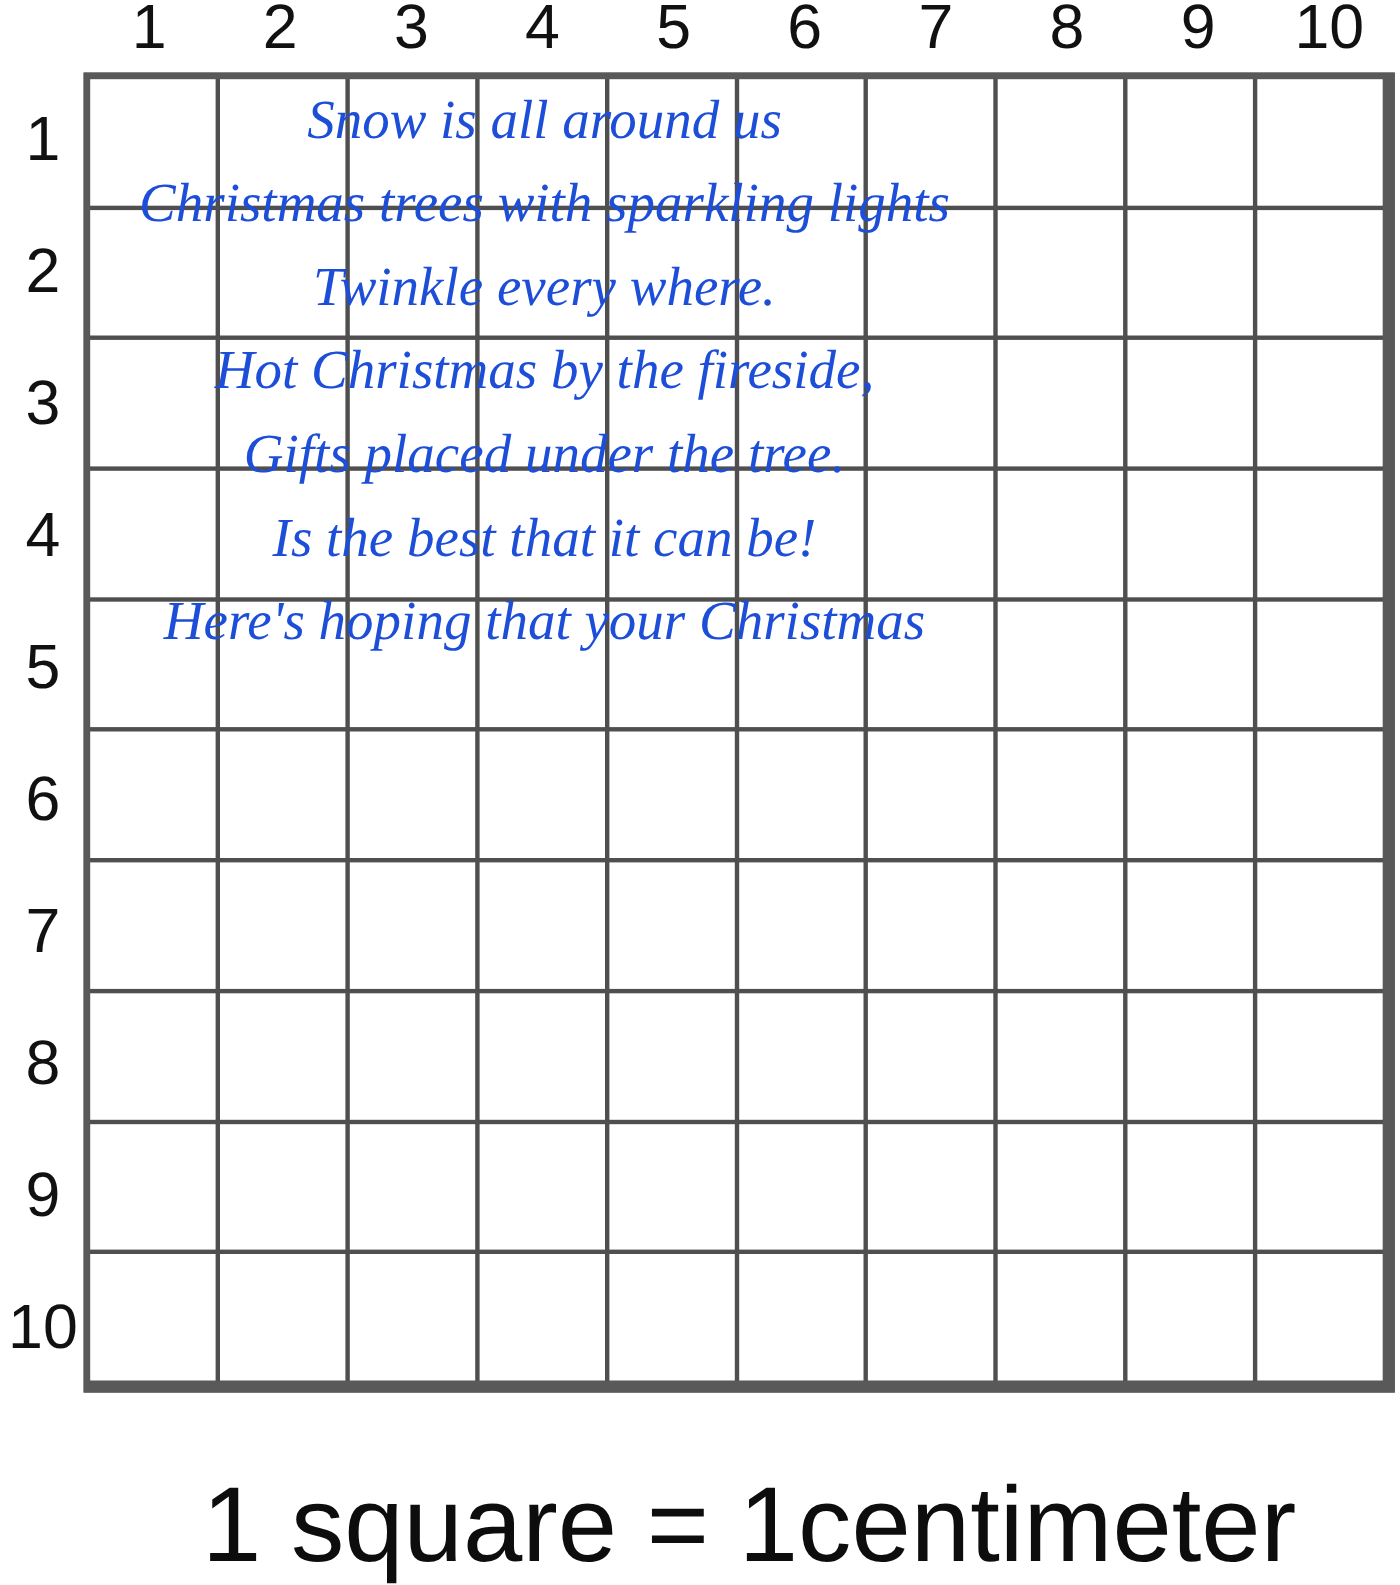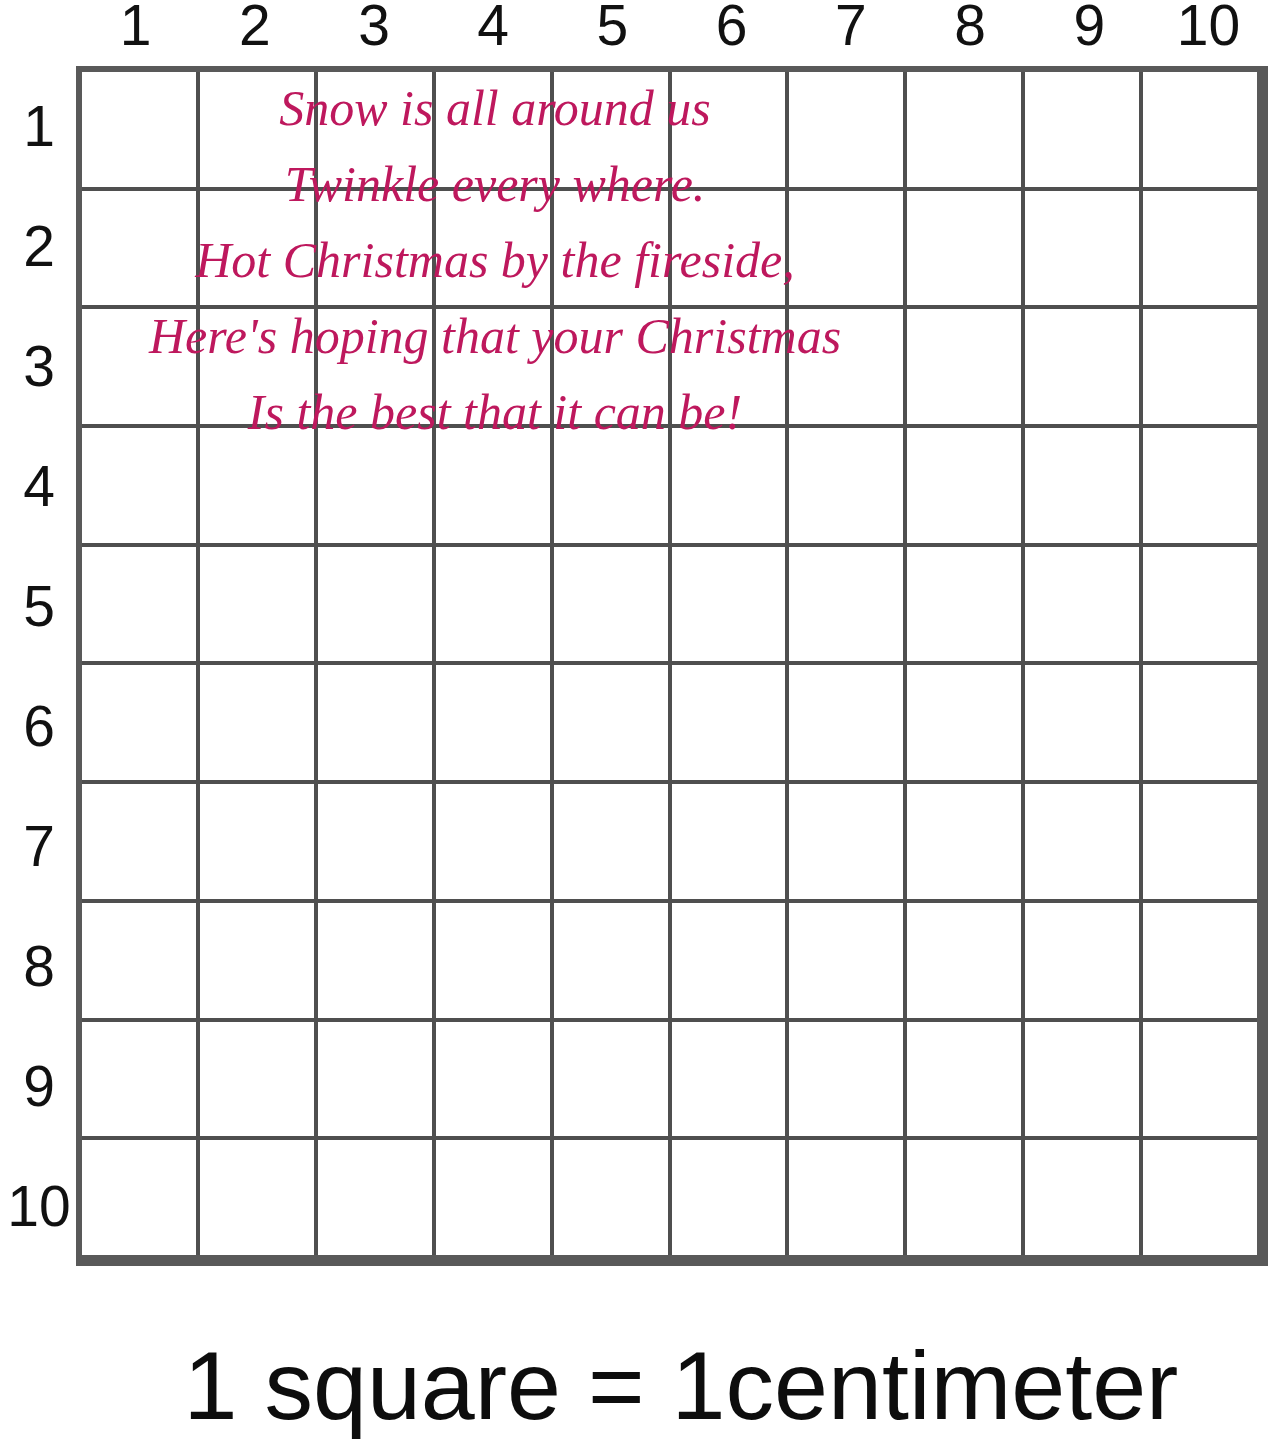--- a/index.html
+++ b/index.html
@@ -73,21 +73,21 @@
   .poem {
     position: absolute;
     left: 80px;
     top: 70px;
     width: 830px;
     text-align: center;
     font-family: "Liberation Serif", serif;
     font-style: italic;
     font-size: 50px;
     line-height: 76px;
-    color: #be185d;
+    color: #1d4ed8;
     pointer-events: none;
   }
   .poem-line { white-space: nowrap; }
 
   
   .caption {
     position: absolute;
     top: 1336px;
     left: 100px;
     width: 1162px;
@@ -223,19 +223,21 @@
       <div class="cell"></div>
       <div class="cell"></div>
       <div class="cell"></div>
       <div class="cell"></div>
       <div class="cell"></div>
       <div class="cell"></div>
       <div class="cell"></div>
     </div>
   <div class="poem" id="poem">
       <div class="poem-line">Snow is all around us</div>
+      <div class="poem-line">Christmas trees with sparkling lights</div>
       <div class="poem-line">Twinkle every where.</div>
       <div class="poem-line">Hot Christmas by the fireside,</div>
+      <div class="poem-line">Gifts placed under the tree.</div>
+      <div class="poem-line">Is the best that it can be!</div>
       <div class="poem-line">Here's hoping that your Christmas</div>
-      <div class="poem-line">Is the best that it can be!</div>
     </div>
   <div class="caption">1 square = 1centimeter</div>
 </div>
 
 </body></html>

